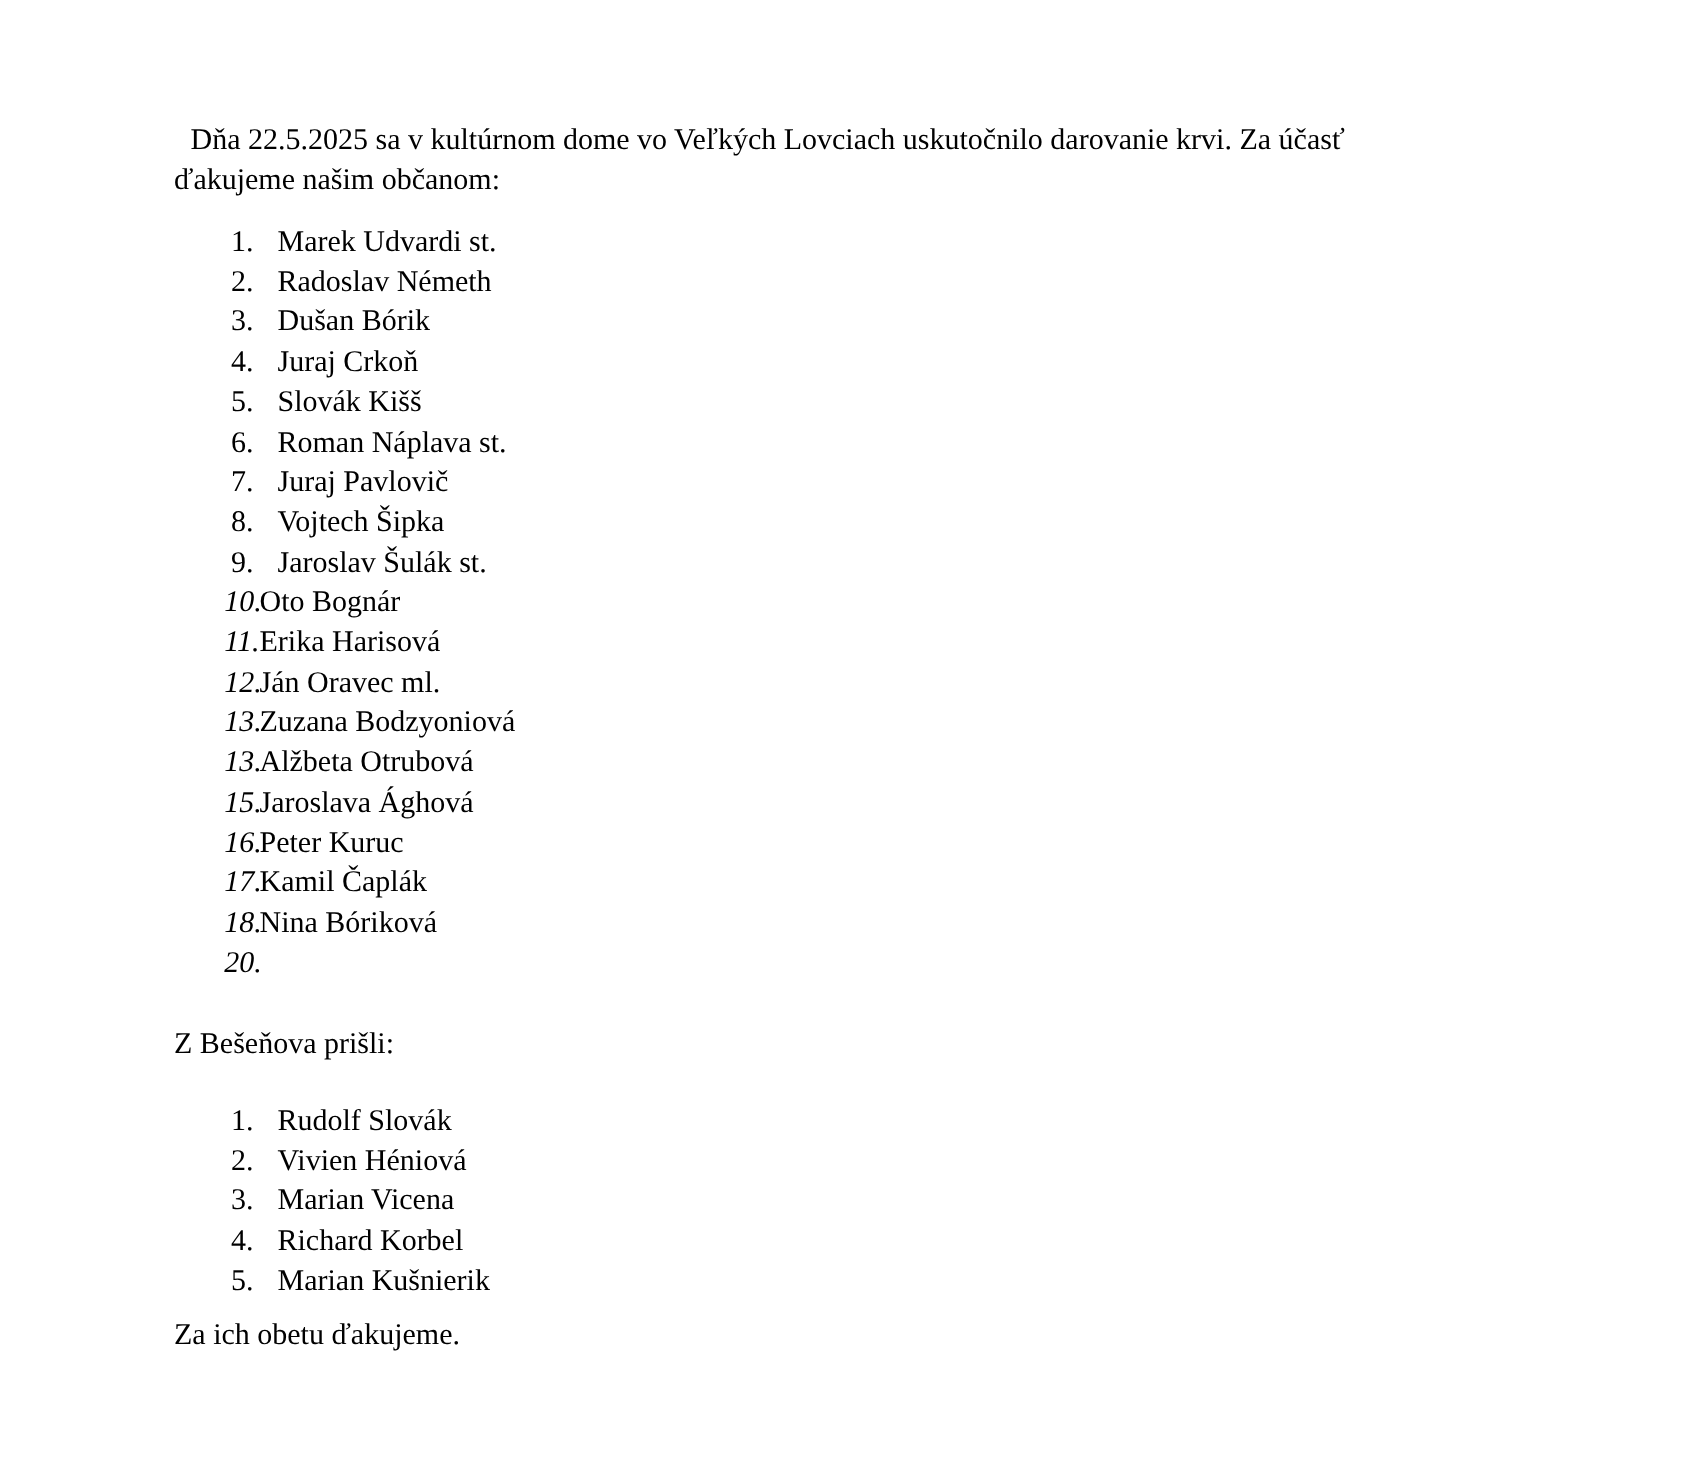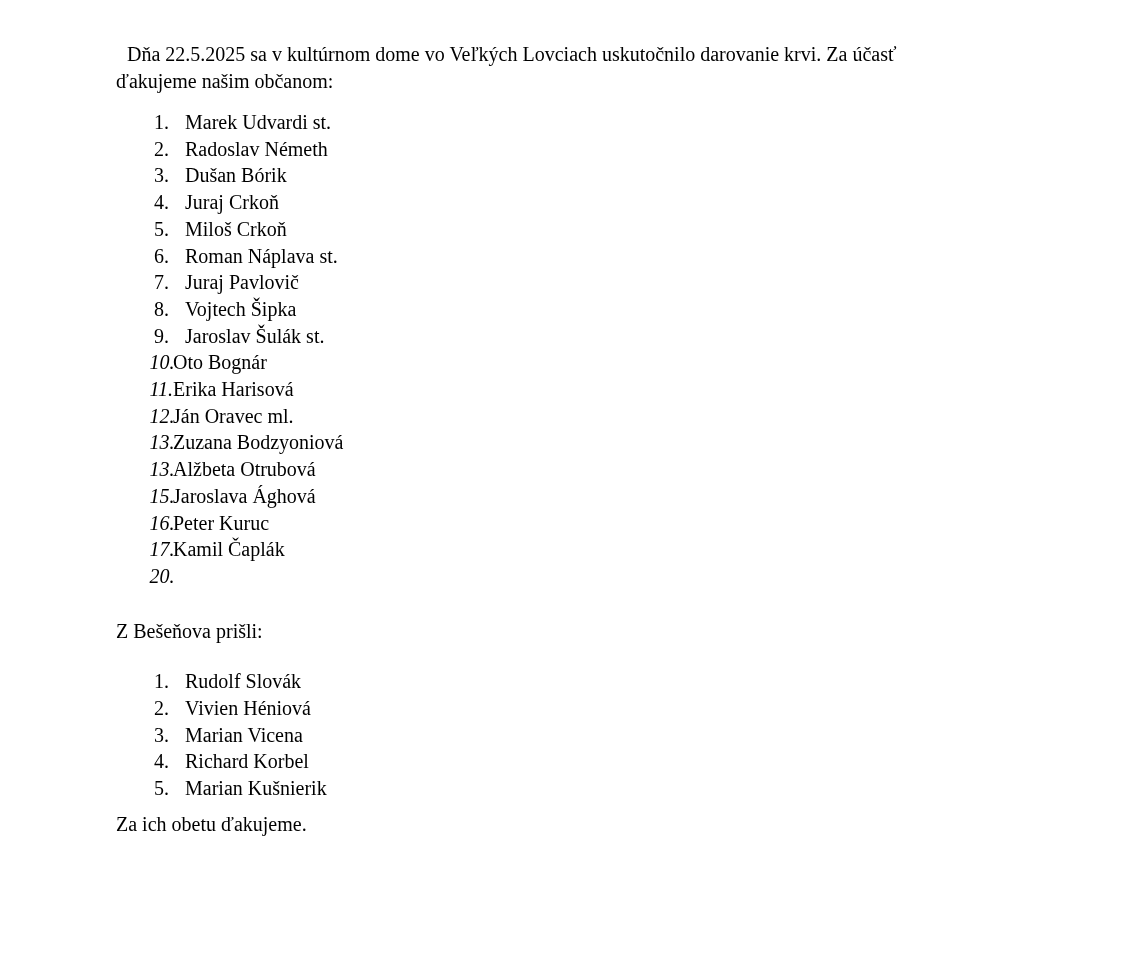--- a/index.html
+++ b/index.html
@@ -12,21 +12,21 @@
   .page {
     position: relative;
     width: 1126px;
     height: 978px;
     background: #ffffff;
     color: #000000;
     font-family: "Liberation Serif", "DejaVu Serif", serif;
     font-size: 20px;
     line-height: 26.7px;
     box-sizing: border-box;
-    padding-top: 41px;
+    padding-top: 80px;
     overflow: hidden;
   }
   .intro {
     margin: 0 40px 0 116px;
   }
   .line {
     display: block;
   }
   .line-indent {
     text-indent: 11px;
@@ -90,21 +90,21 @@
         <span class="txt">Dušan Bórik</span>
       </div>
 
       <div class="li">
         <span class="num">4.</span>
         <span class="txt">Juraj Crkoň</span>
       </div>
 
       <div class="li">
         <span class="num">5.</span>
-        <span class="txt">Miloš Crkoň</span>
+        <span class="txt">Slovák Kišš</span>
       </div>
 
       <div class="li">
         <span class="num">6.</span>
         <span class="txt">Roman Náplava st.</span>
       </div>
 
       <div class="li">
         <span class="num">7.</span>
         <span class="txt">Juraj Pavlovič</span>
@@ -153,20 +153,24 @@
       <div class="li">
         <span class="num num-wide">16.</span>
         <span class="txt">Peter Kuruc</span>
       </div>
 
       <div class="li">
         <span class="num num-wide">17.</span>
         <span class="txt">Kamil Čaplák</span>
       </div>
 
+      <div class="li">
+        <span class="num num-wide">18.</span>
+        <span class="txt">Nina Bóriková</span>
+      </div>
 
       <div class="li">
         <span class="num num-wide">20.</span>
       </div>
 
     </div>
 
   <p class="heading2">Z Bešeňova prišli:</p>
 
   <div class="list list-besenova">

